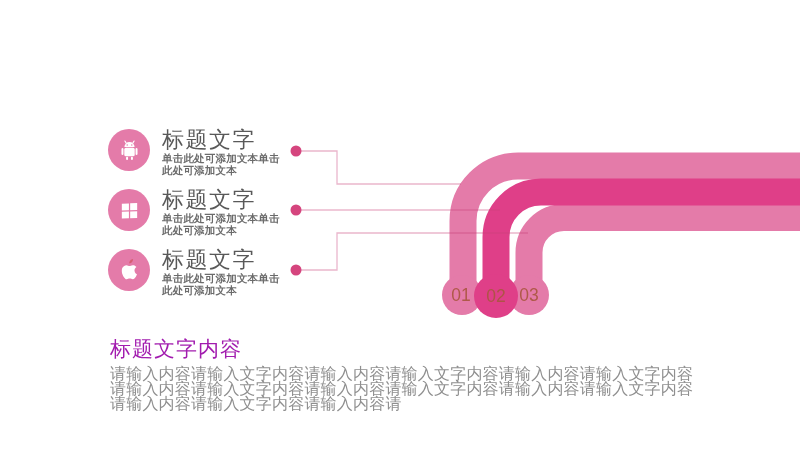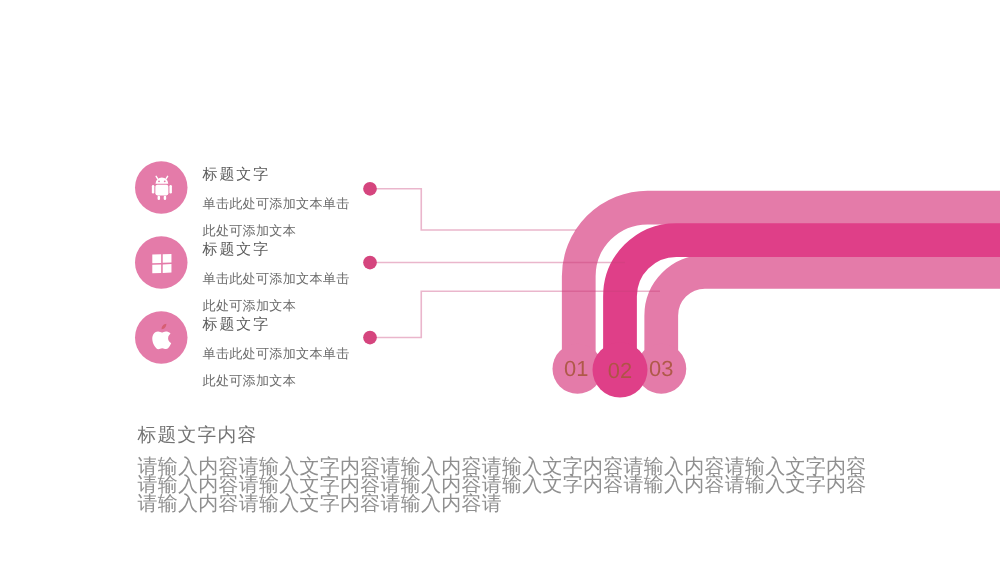--- a/index.html
+++ b/index.html
@@ -9,30 +9,31 @@
   }
   .pipes-svg{position:absolute;left:0;top:0;width:800px;height:450px;}
   
   .item{position:absolute;left:108px;width:200px;display:flex;align-items:flex-start;}
   .item-icon{
     flex:0 0 auto;width:42px;height:42px;border-radius:50%;
     display:flex;align-items:center;justify-content:center;
   }
   .item-text{margin-left:12px;padding-top:1px;}
   .item-title{
-    font-size:12px;letter-spacing:1.5px;color:#595959;line-height:19px;
+    font-size:22px;letter-spacing:1.5px;color:#595959;line-height:19px;
     margin:0 0 3px 0;font-weight:400;
   }
   .item-body{
-    width:122px;font-size:10.5px;line-height:22px;color:#6b6b6b;
+    width:122px;font-size:10.5px;line-height:12px;color:#6b6b6b;
     letter-spacing:0.2px;
+    font-weight:bold;
   }
   
   .footer-title{
-    position:absolute;left:110px;top:340px;font-size:15px;color:#737373;
+    position:absolute;left:110px;top:340px;font-size:21px;color:#a21caf;
     letter-spacing:1px;line-height:18px;
   }
   .footer-body{
     position:absolute;left:110px;top:366px;width:592px;font-size:16px;
     line-height:15px;color:#8f8f8f;letter-spacing:0.2px;
   }
 </style>
 </head>
 <body>
 

